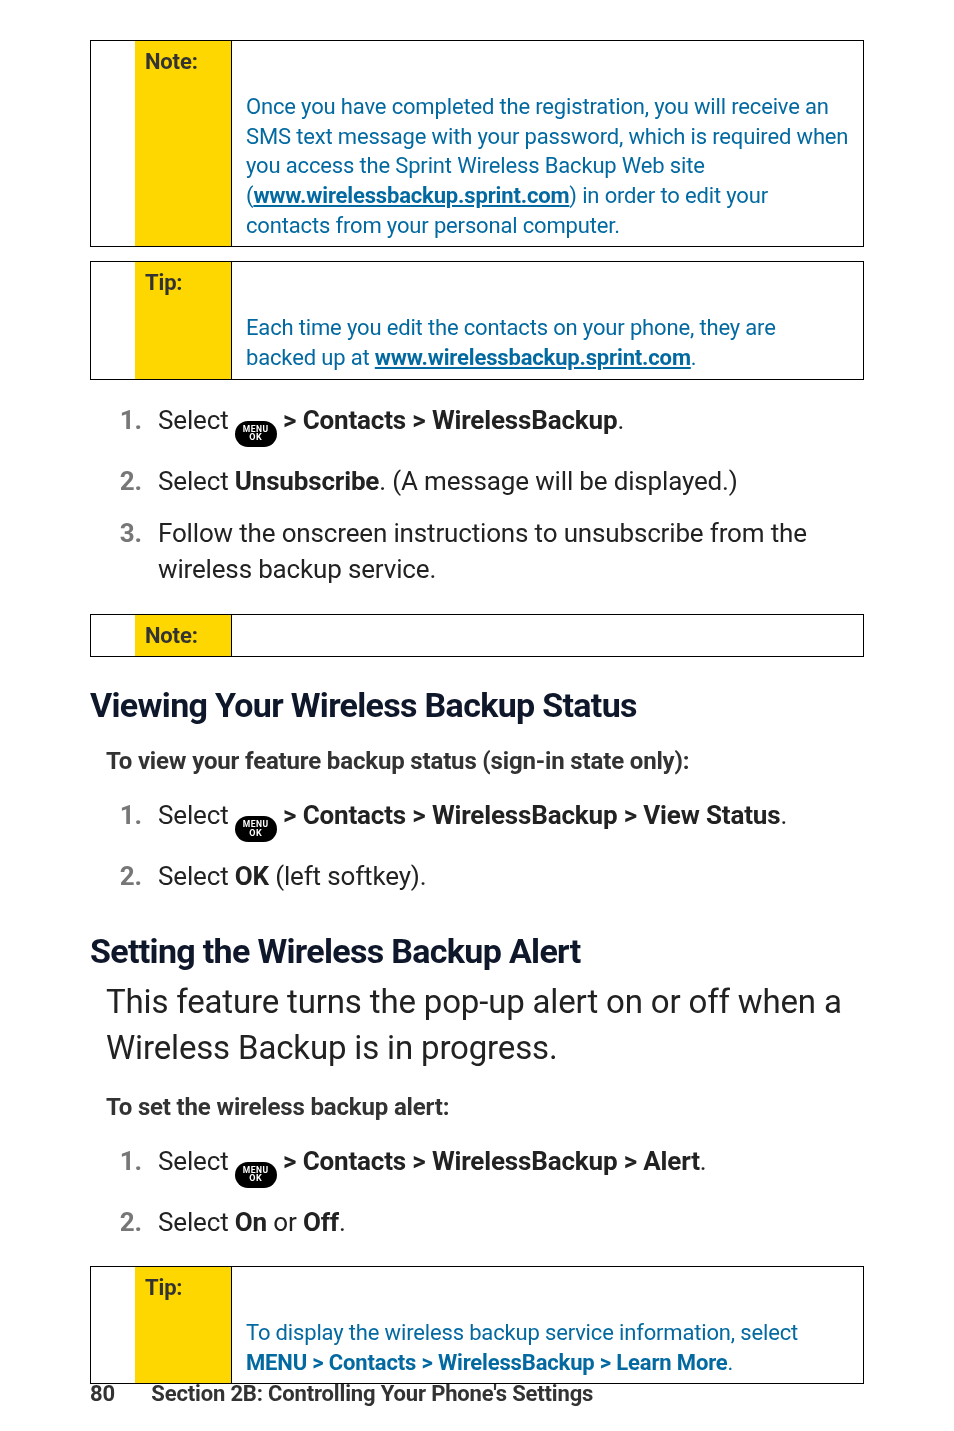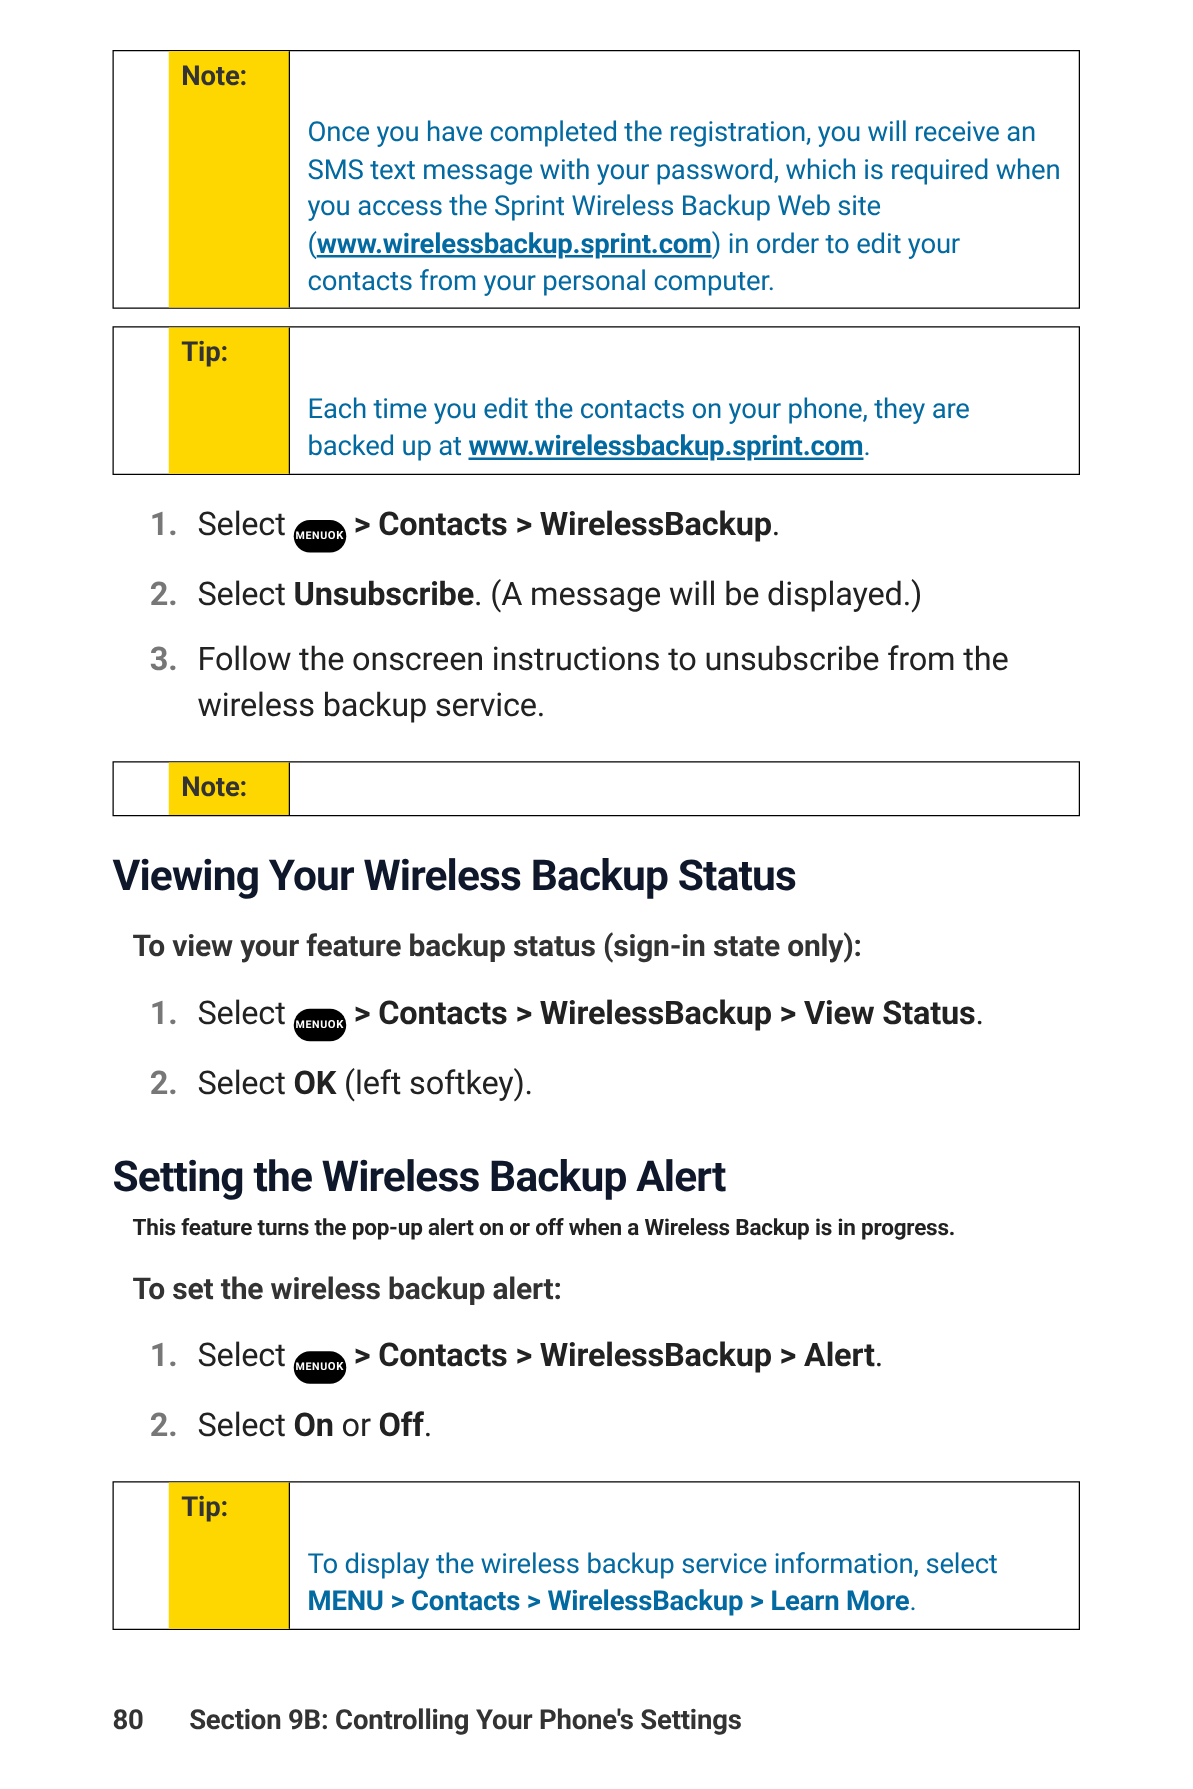--- a/index.html
+++ b/index.html
@@ -73,21 +73,21 @@
     color: #777;
     padding-right: 2px;
   }
   .ol .txt {
     flex: 1;
     color: #222;
   }
   .ol .txt .b { font-weight: 700; }
   .menu-pill {
     display: inline-flex;
-    flex-direction: row;
+    flex-direction: column;
     align-items: center;
     justify-content: center;
     width: 42px;
     height: 26px;
     background: #000;
     color: #fff;
     border-radius: 13px;
     vertical-align: -3px;
     font-size: 9px;
     font-weight: 700;
@@ -97,25 +97,24 @@
   .menu-pill .l1 { font-size: 8.5px; }
   .menu-pill .l2 { font-size: 9px; }
   h2.section {
     font-size: 34px;
     font-weight: 700;
     margin: 28px 0 8px 0;
     color: #0f172a;
     letter-spacing: -0.02em;
   }
   p.body {
-    font-size: 18px;
+    font-size: 33px;
     line-height: 1.4;
     margin: 6px 0 14px 16px;
     color: #222;
-    font-weight: bold;
   }
   .footer {
     position: absolute;
     bottom: 42px;
     left: 90px;
     font-size: 22px;
     font-weight: 700;
     color: #333;
   }
   .footer .pn { display:inline-block; width: 56px; }
@@ -222,16 +221,16 @@
 
   <div class="callout">
     <div class="tag">Tip:</div>
     <div class="body">
       <span>To display the wireless backup service information, select </span><span class="b">MENU &gt; Contacts &gt; WirelessBackup &gt; Learn More</span><span>.</span>
     </div>
   </div>
 
   <div class="footer">
     <span class="pn">80</span>
-    <span>Section 9B: Controlling Your Phone's Settings</span>
+    <span>Section 2B: Controlling Your Phone's Settings</span>
   </div>
 
 </div>
 
 </body></html>

